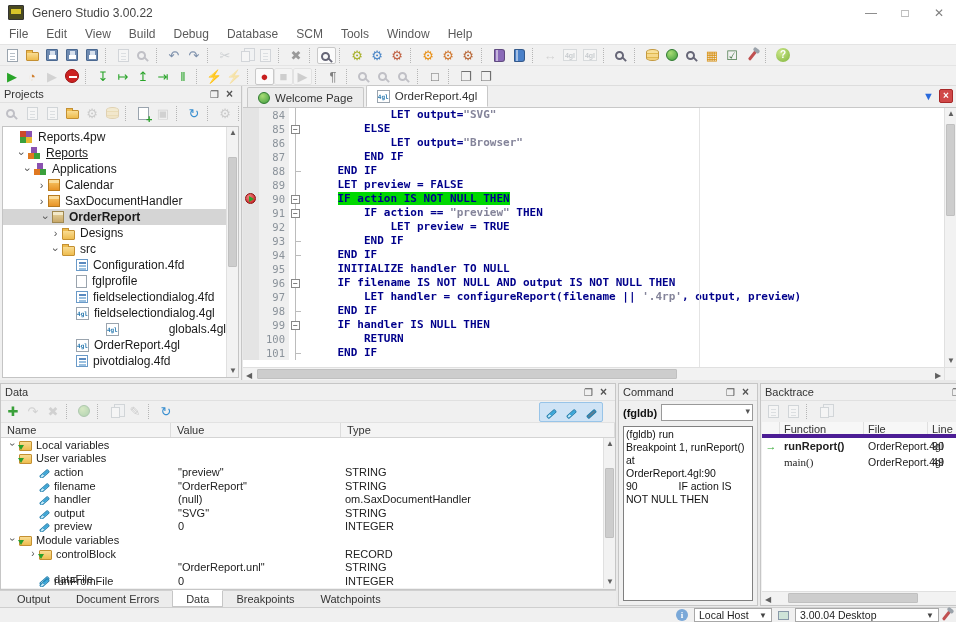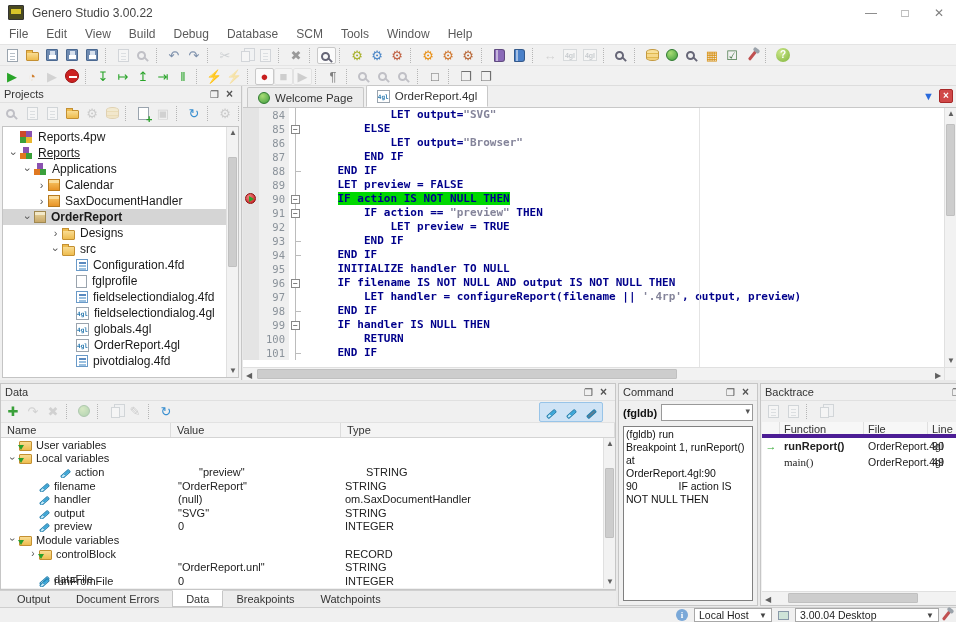--- a/index.html
+++ b/index.html
@@ -315,41 +315,41 @@
       </span><span class="sep"></span><span class="tbi">
         <span class="gly" style="color: rgb(122, 138, 122);">✓</span>
       </span></div>
   <div id="treewrap">
     <div id="ptree">
         <div class="trow" style="padding-left: 4px;">
           <span class="chev"></span>
           <span class="ti ti-cube"></span>
           <span class="lbl">Reports.4pw</span>
         </div>
-        <div class="trow" style="padding-left: 4px; text-decoration: underline;">
+        <div class="trow" style="padding-left: 12px; text-decoration: underline;">
           <span class="chev"><span class="open">›</span></span>
           <span class="ti ti-apps"></span>
           <span class="lbl">Reports</span>
         </div>
         <div class="trow" style="padding-left: 18px;">
           <span class="chev"><span class="open">›</span></span>
           <span class="ti ti-apps"></span>
           <span class="lbl">Applications</span>
         </div>
         <div class="trow" style="padding-left: 32px;">
           <span class="chev"><span>›</span></span>
           <span class="ti ti-box"></span>
           <span class="lbl">Calendar</span>
         </div>
         <div class="trow" style="padding-left: 32px;">
           <span class="chev"><span>›</span></span>
           <span class="ti ti-box"></span>
           <span class="lbl">SaxDocumentHandler</span>
         </div>
-        <div class="trow sel" style="padding-left: 18px;">
+        <div class="trow sel" style="padding-left: 36px;">
           <span class="chev"><span class="open">›</span></span>
           <span class="ti ti-box2"></span>
           <span class="lbl">OrderReport</span>
         </div>
         <div class="trow" style="padding-left: 46px;">
           <span class="chev"><span>›</span></span>
           <span class="ti ti-folder"></span>
           <span class="lbl">Designs</span>
         </div>
         <div class="trow" style="padding-left: 46px;">
@@ -370,21 +370,21 @@
         <div class="trow" style="padding-left: 60px;">
           <span class="chev"></span>
           <span class="ti ti-form"></span>
           <span class="lbl">fieldselectiondialog.4fd</span>
         </div>
         <div class="trow" style="padding-left: 60px;">
           <span class="chev"></span>
           <span class="ti ti-gl">4gl</span>
           <span class="lbl">fieldselectiondialog.4gl</span>
         </div>
-        <div class="trow" style="padding-left: 60px;">
+        <div class="trow" style="padding-left: 45px; justify-content: space-between;">
           <span class="chev"></span>
           <span class="ti ti-gl">4gl</span>
           <span class="lbl">globals.4gl</span>
         </div>
         <div class="trow" style="padding-left: 60px;">
           <span class="chev"></span>
           <span class="ti ti-gl">4gl</span>
           <span class="lbl">OrderReport.4gl</span>
         </div>
         <div class="trow" style="padding-left: 60px;">
@@ -620,38 +620,38 @@
         <span class="gly" style="color: rgb(58, 143, 208);">↻</span>
       </span></div>
   <div id="dcolhdr">
     <div class="dc-name">Name</div>
     <div class="dc-val">Value</div>
     <div class="dc-type">Type</div>
   </div>
   <div id="drows">
       <div class="drow">
         <div class="cell1" style="padding-left: 6px;">
-          <span class="chev"></span>
-          <span class="ti ti-dfolder"></span>
-          <span class="lbl">User variables</span>
-        </div>
-        <div class="cell2"></div>
-        <div class="cell3"></div>
-      </div>
-      <div class="drow">
-        <div class="cell1" style="padding-left: 6px;">
           <span class="chev"><span class="open">›</span></span>
           <span class="ti ti-dfolder"></span>
           <span class="lbl">Local variables</span>
         </div>
         <div class="cell2"></div>
         <div class="cell3"></div>
       </div>
       <div class="drow">
-        <div class="cell1" style="padding-left: 26px; margin-left: 21px;">
+        <div class="cell1" style="padding-left: 6px;">
+          <span class="chev"></span>
+          <span class="ti ti-dfolder"></span>
+          <span class="lbl">User variables</span>
+        </div>
+        <div class="cell2"></div>
+        <div class="cell3"></div>
+      </div>
+      <div class="drow">
+        <div class="cell1" style="padding-left: 26px;">
           <span class="chev"></span>
           <span class="ti ti-var"></span>
           <span class="lbl">action</span>
         </div>
         <div class="cell2">"preview"</div>
         <div class="cell3">STRING</div>
       </div>
       <div class="drow">
         <div class="cell1" style="padding-left: 26px;">
           <span class="chev"></span>

